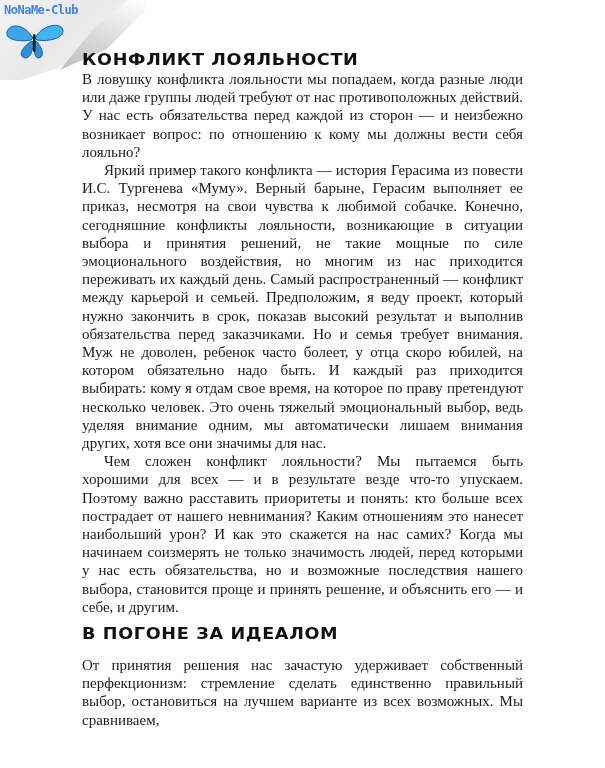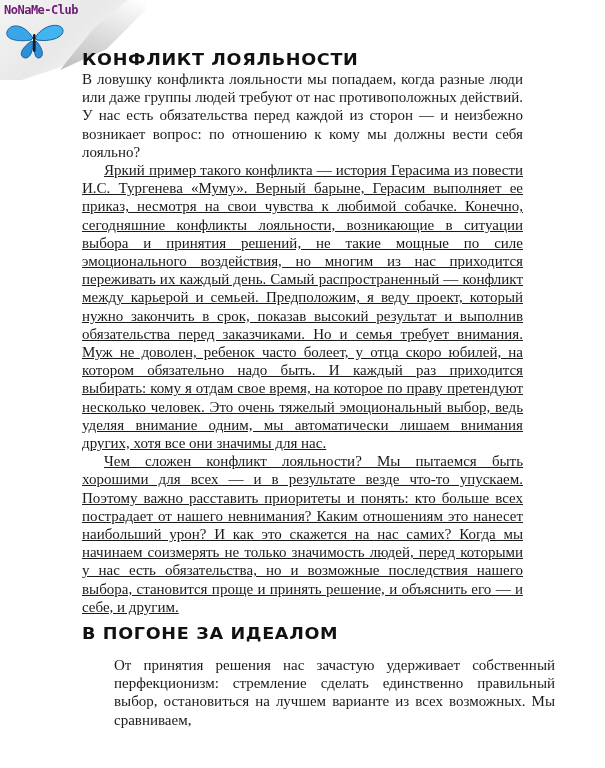--- a/index.html
+++ b/index.html
@@ -16,37 +16,37 @@
     background:linear-gradient(135deg,#f4f4f4 0%,#e8e8e8 45%,#ffffff 100%);
     clip-path:polygon(0 0,100% 0,100% 10%,70% 55%,40% 85%,15% 100%,0 100%);
   }
   .corner .fold {
     position:absolute; left:60px; top:0; width:85px; height:70px;
     background:linear-gradient(200deg,#ffffff 0%,#d9d9d9 55%,#bdbdbd 100%);
     clip-path:polygon(100% 0,100% 15%,55% 70%,0 100%,40% 40%,80% 0);
   }
   .corner .brand {
     position:absolute; left:4px; top:3px; font-family:"DejaVu Sans Mono", monospace;
-    font-size:12px; font-weight:bold; color:#701a75; letter-spacing:-0.5px;
+    font-size:12px; font-weight:bold; color:#3b82f6; letter-spacing:-0.5px;
   }
   .corner .butterfly { position:absolute; left:5px; top:20px; }
   h2 {
     position:absolute; left:82px; margin:0;
     font-family:"DejaVu Sans", "Liberation Sans", sans-serif;
     font-weight:900; font-size:16px; letter-spacing:0.6px; color:#111;
     transform:scaleX(1.1); transform-origin:left center;
   }
   .text {
     position:absolute; left:82px; width:441px; margin:0;
     font-size:13.3px; line-height:18.2px; text-align:justify;
     font-family:"Liberation Serif", "DejaVu Serif", serif;
     font-size:15px;
   }
   .text p { margin:0; text-indent:0; }
-  .text p.indent { text-indent:22px;text-decoration:underline; }
+  .text p.indent { text-indent:22px; }
 </style>
 </head>
 <body>
 
 <div class="corner">
   <div class="sheet"></div>
   <div class="fold"></div>
   <span class="brand">NoNaMe-Club</span>
   <svg class="butterfly" width="60" height="40" viewBox="0 0 60 40">
     <path d="M28 18 C18 2, 4 4, 2 12 C0 20, 14 22, 26 20 Z" fill="#3aa6e8" stroke="#1560a8" stroke-width="1"></path>
@@ -60,15 +60,15 @@
 <h2 style="top:50px;">КОНФЛИКТ ЛОЯЛЬНОСТИ</h2>
 
 <div class="text" style="top:70px;">
   <p>В ловушку конфликта лояльности мы попадаем, когда разные люди или даже группы людей требуют от нас противоположных действий. У нас есть обязательства перед каждой из сторон — и неизбежно возникает вопрос: по отношению к кому мы должны вести себя лояльно?</p>
   <p class="indent">Яркий пример такого конфликта — история Герасима из повести И.С. Тургенева «Муму». Верный барыне, Герасим выполняет ее приказ, несмотря на свои чувства к любимой собачке. Конечно, сегодняшние конфликты лояльности, возникающие в ситуации выбора и принятия решений, не такие мощные по силе эмоционального воздействия, но многим из нас приходится переживать их каждый день. Самый рас­пространенный — конфликт между карьерой и семьей. Предположим, я веду проект, который нужно закончить в срок, показав высокий результат и выполнив обязательства перед заказчиками. Но и семья требует внимания. Муж не доволен, ребенок часто болеет, у отца ско­ро юбилей, на котором обязательно надо быть. И каждый раз при­ходится выбирать: кому я отдам свое время, на которое по праву претендуют несколько человек. Это очень тяжелый эмоциональный выбор, ведь уделяя внимание одним, мы автоматически лишаем вни­мания других, хотя все они значимы для нас.</p>
   <p class="indent">Чем сложен конфликт лояльности? Мы пытаемся быть хорошими для всех — и в результате везде что-то упускаем. Поэтому важно рас­ставить приоритеты и понять: кто больше всех пострадает от нашего невнимания? Каким отношениям это нанесет наибольший урон? И как это скажется на нас самих? Когда мы начинаем соизмерять не только значимость людей, перед которыми у нас есть обязательства, но и воз­можные последствия нашего выбора, становится проще и принять решение, и объяснить его — и себе, и другим.</p>
 </div>
 
 <h2 style="top:624px;">В ПОГОНЕ ЗА ИДЕАЛОМ</h2>
 
-<div class="text" style="top:656px;margin-left:32px;">
+<div class="text" style="top:656px;">
   <p>От принятия решения нас зачастую удерживает собственный перфек­ционизм: стремление сделать единственно правильный выбор, оста­новиться на лучшем варианте из всех возможных. Мы сравниваем,</p>
 </div>
 
 </body></html>

